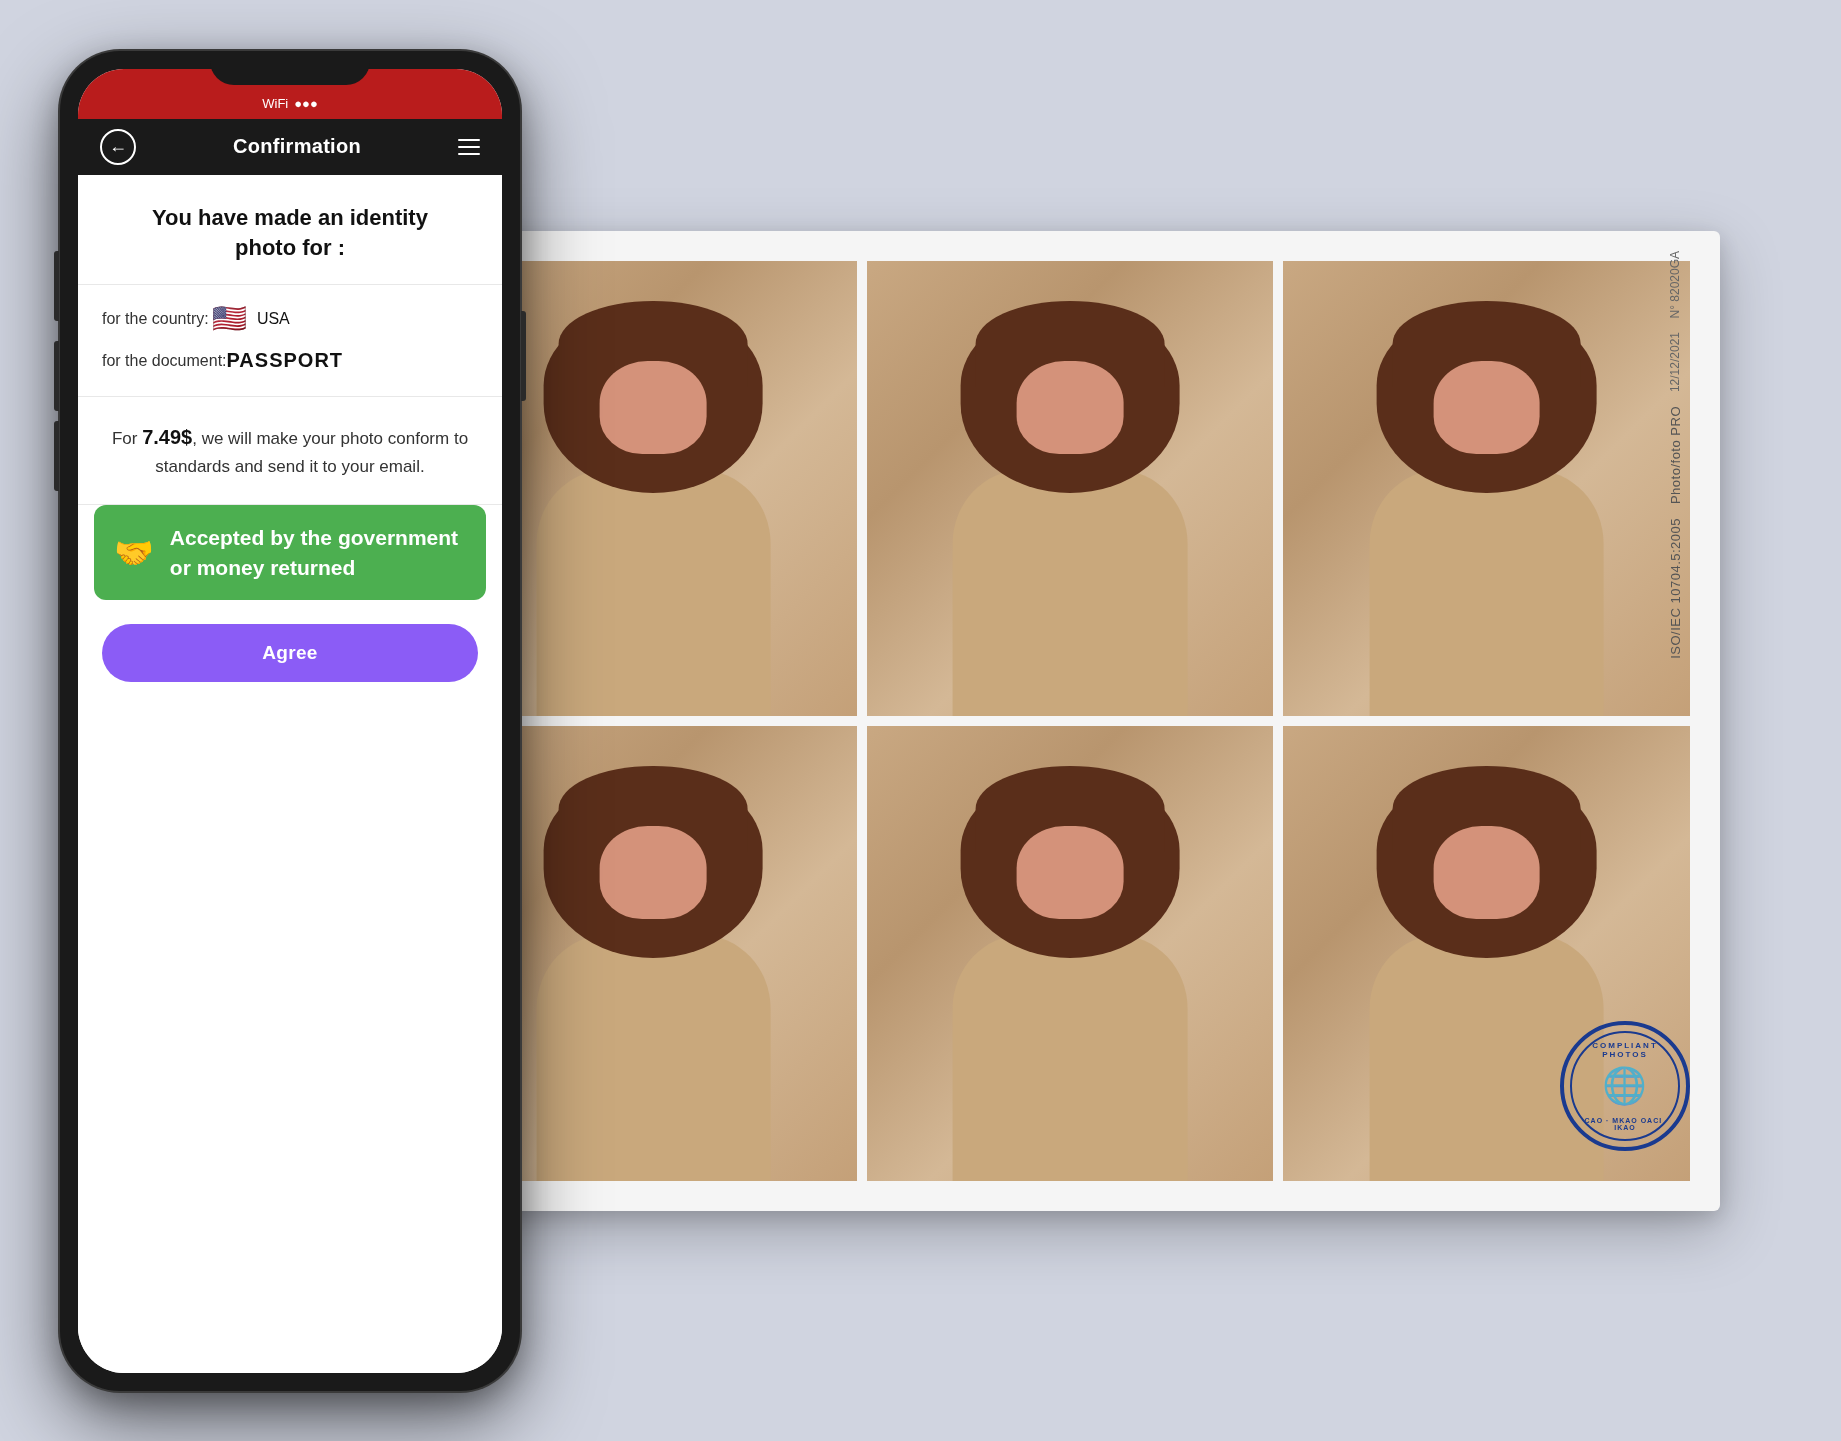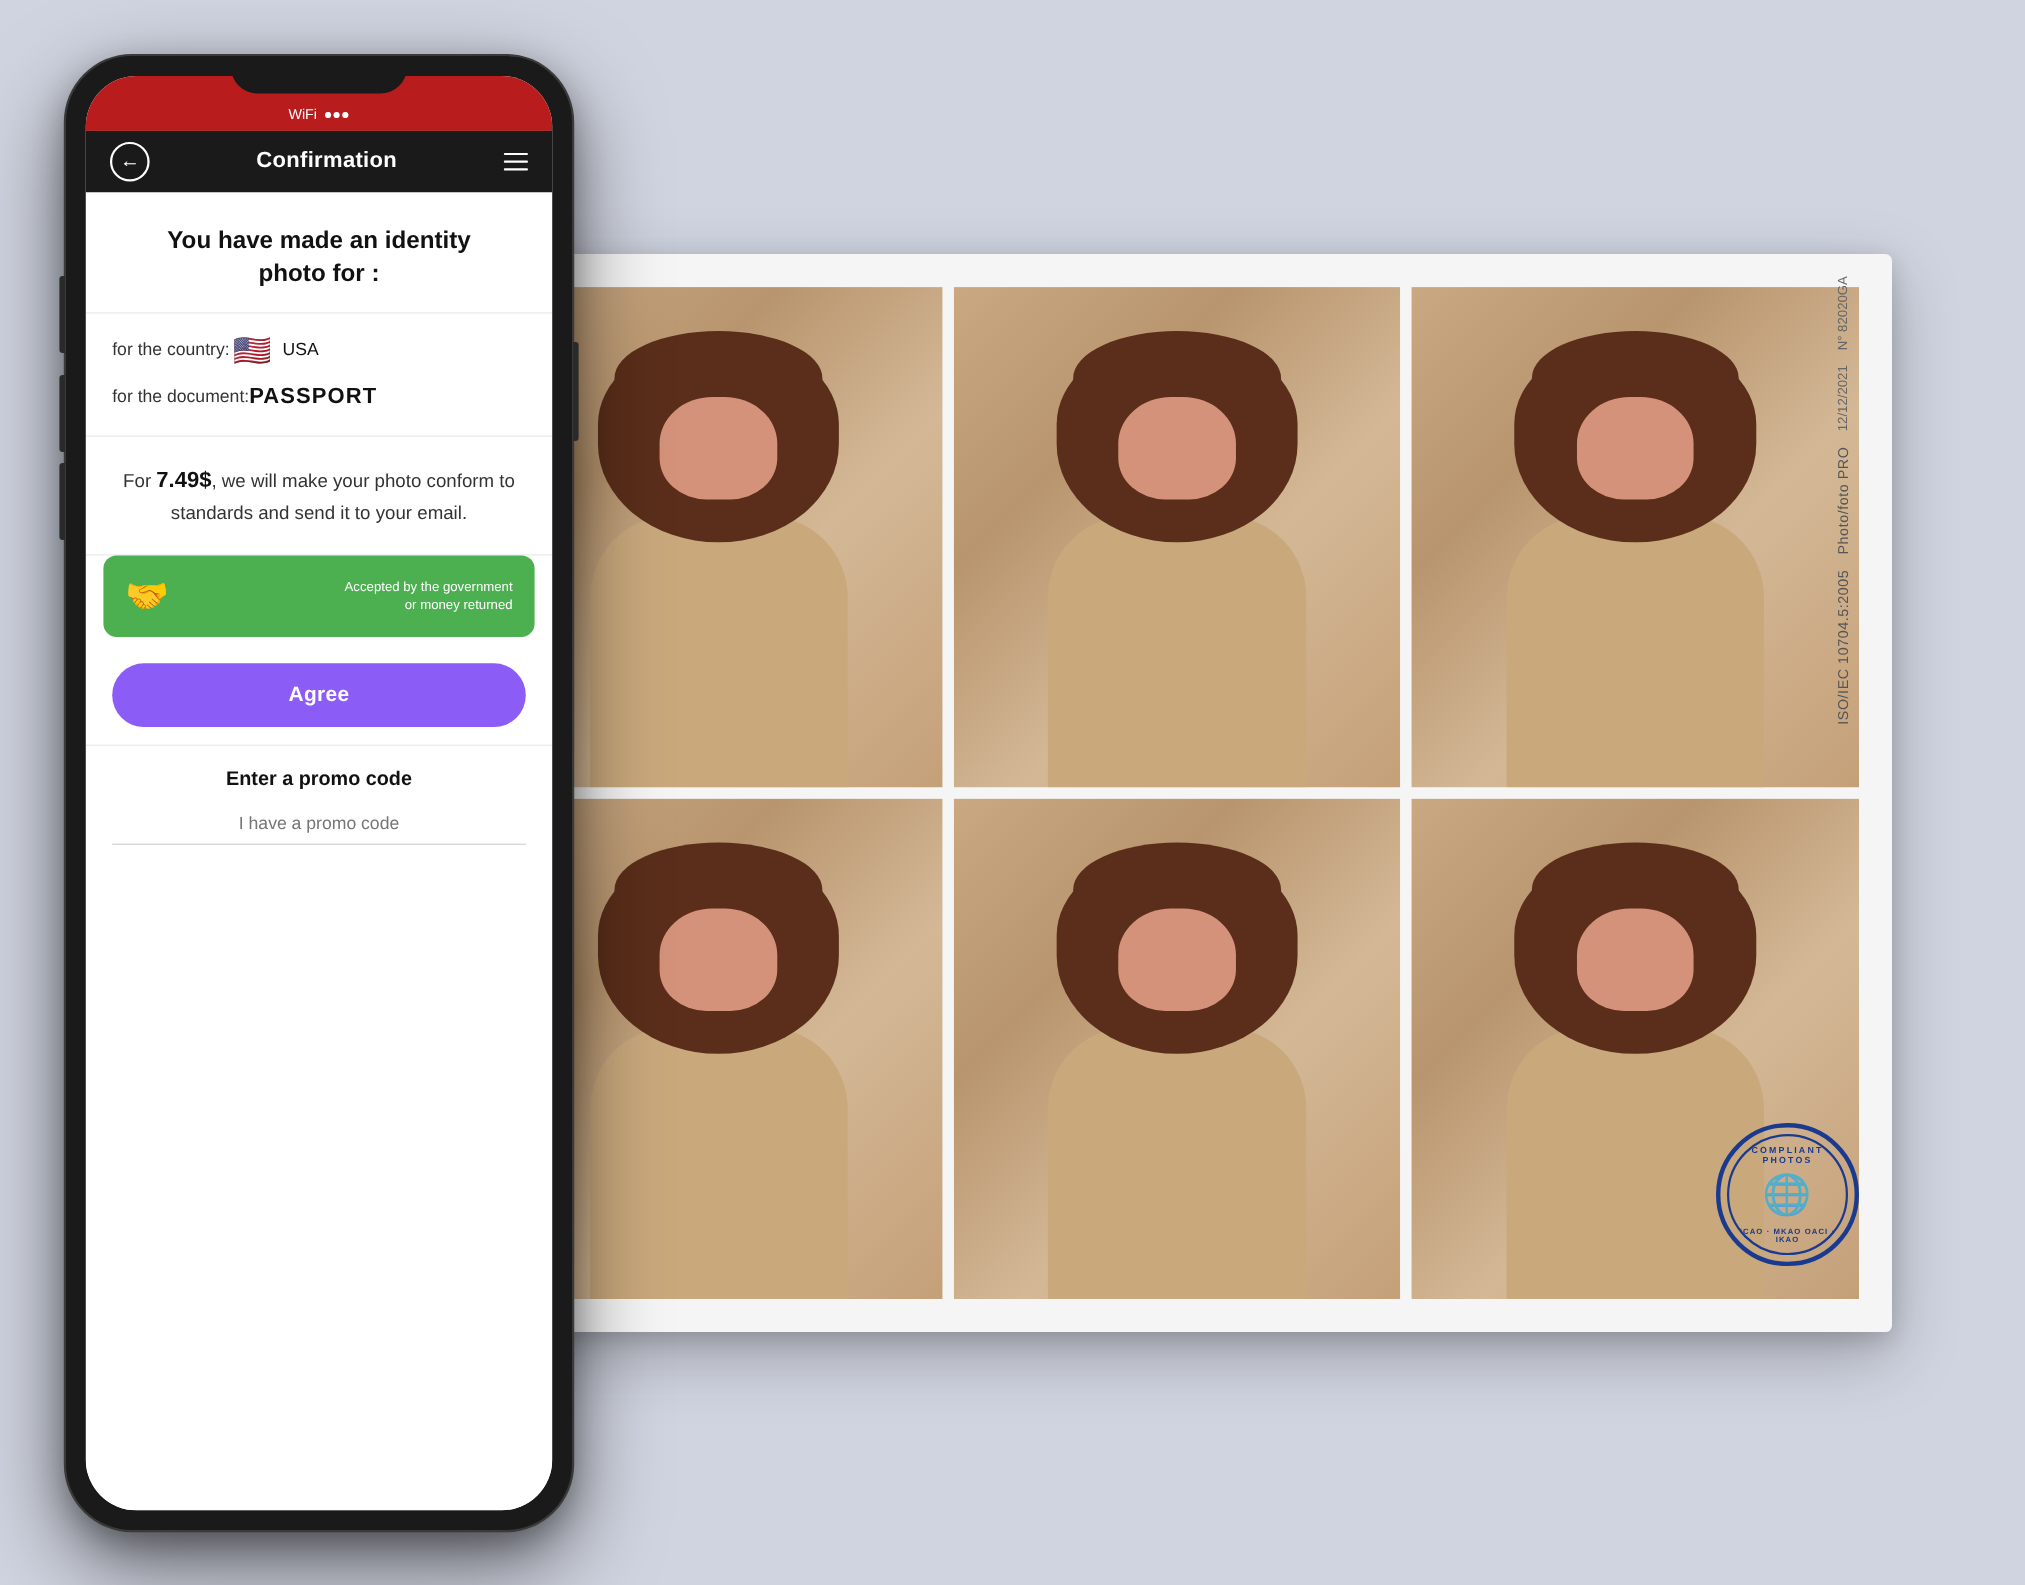--- a/index.html
+++ b/index.html
@@ -236,25 +236,25 @@
       display: flex;
       align-items: center;
       gap: 16px;
     }
     .guarantee-icon {
       font-size: 32px;
       flex-shrink: 0;
       color: #fff;
     }
     .guarantee-text {
-      font-size: 12px;
+      font-size: 21px;
       color: #fff;
-      font-weight: 400;
+      font-weight: 700;
       line-height: 1.4;
-      text-align: right;
+      text-align: left;
       flex: 1;
     }
 
     
     .section-agree {
       padding: 24px 24px 16px;
     }
     .agree-btn {
       width: 100%;
       background: #8b5cf6;
@@ -552,24 +552,20 @@
         <div class="guarantee-text">
           <span>Accepted by the government</span><br>
           <span>or money returned</span>
         </div>
       </div>
 
       <div class="section-agree">
         <button class="agree-btn">Agree</button>
       </div>
 
-      <div class="section-promo">
-        <div class="promo-label">Enter a promo code</div>
-        <input class="promo-input" type="text" placeholder="I have a promo code" style="">
-      </div>
 
     </div>
   </div>
 </div>
 
 <div class="photo-sheet">
 
   <div class="photo-cell">
     <div class="photo-placeholder">
       <div class="person-figure">

